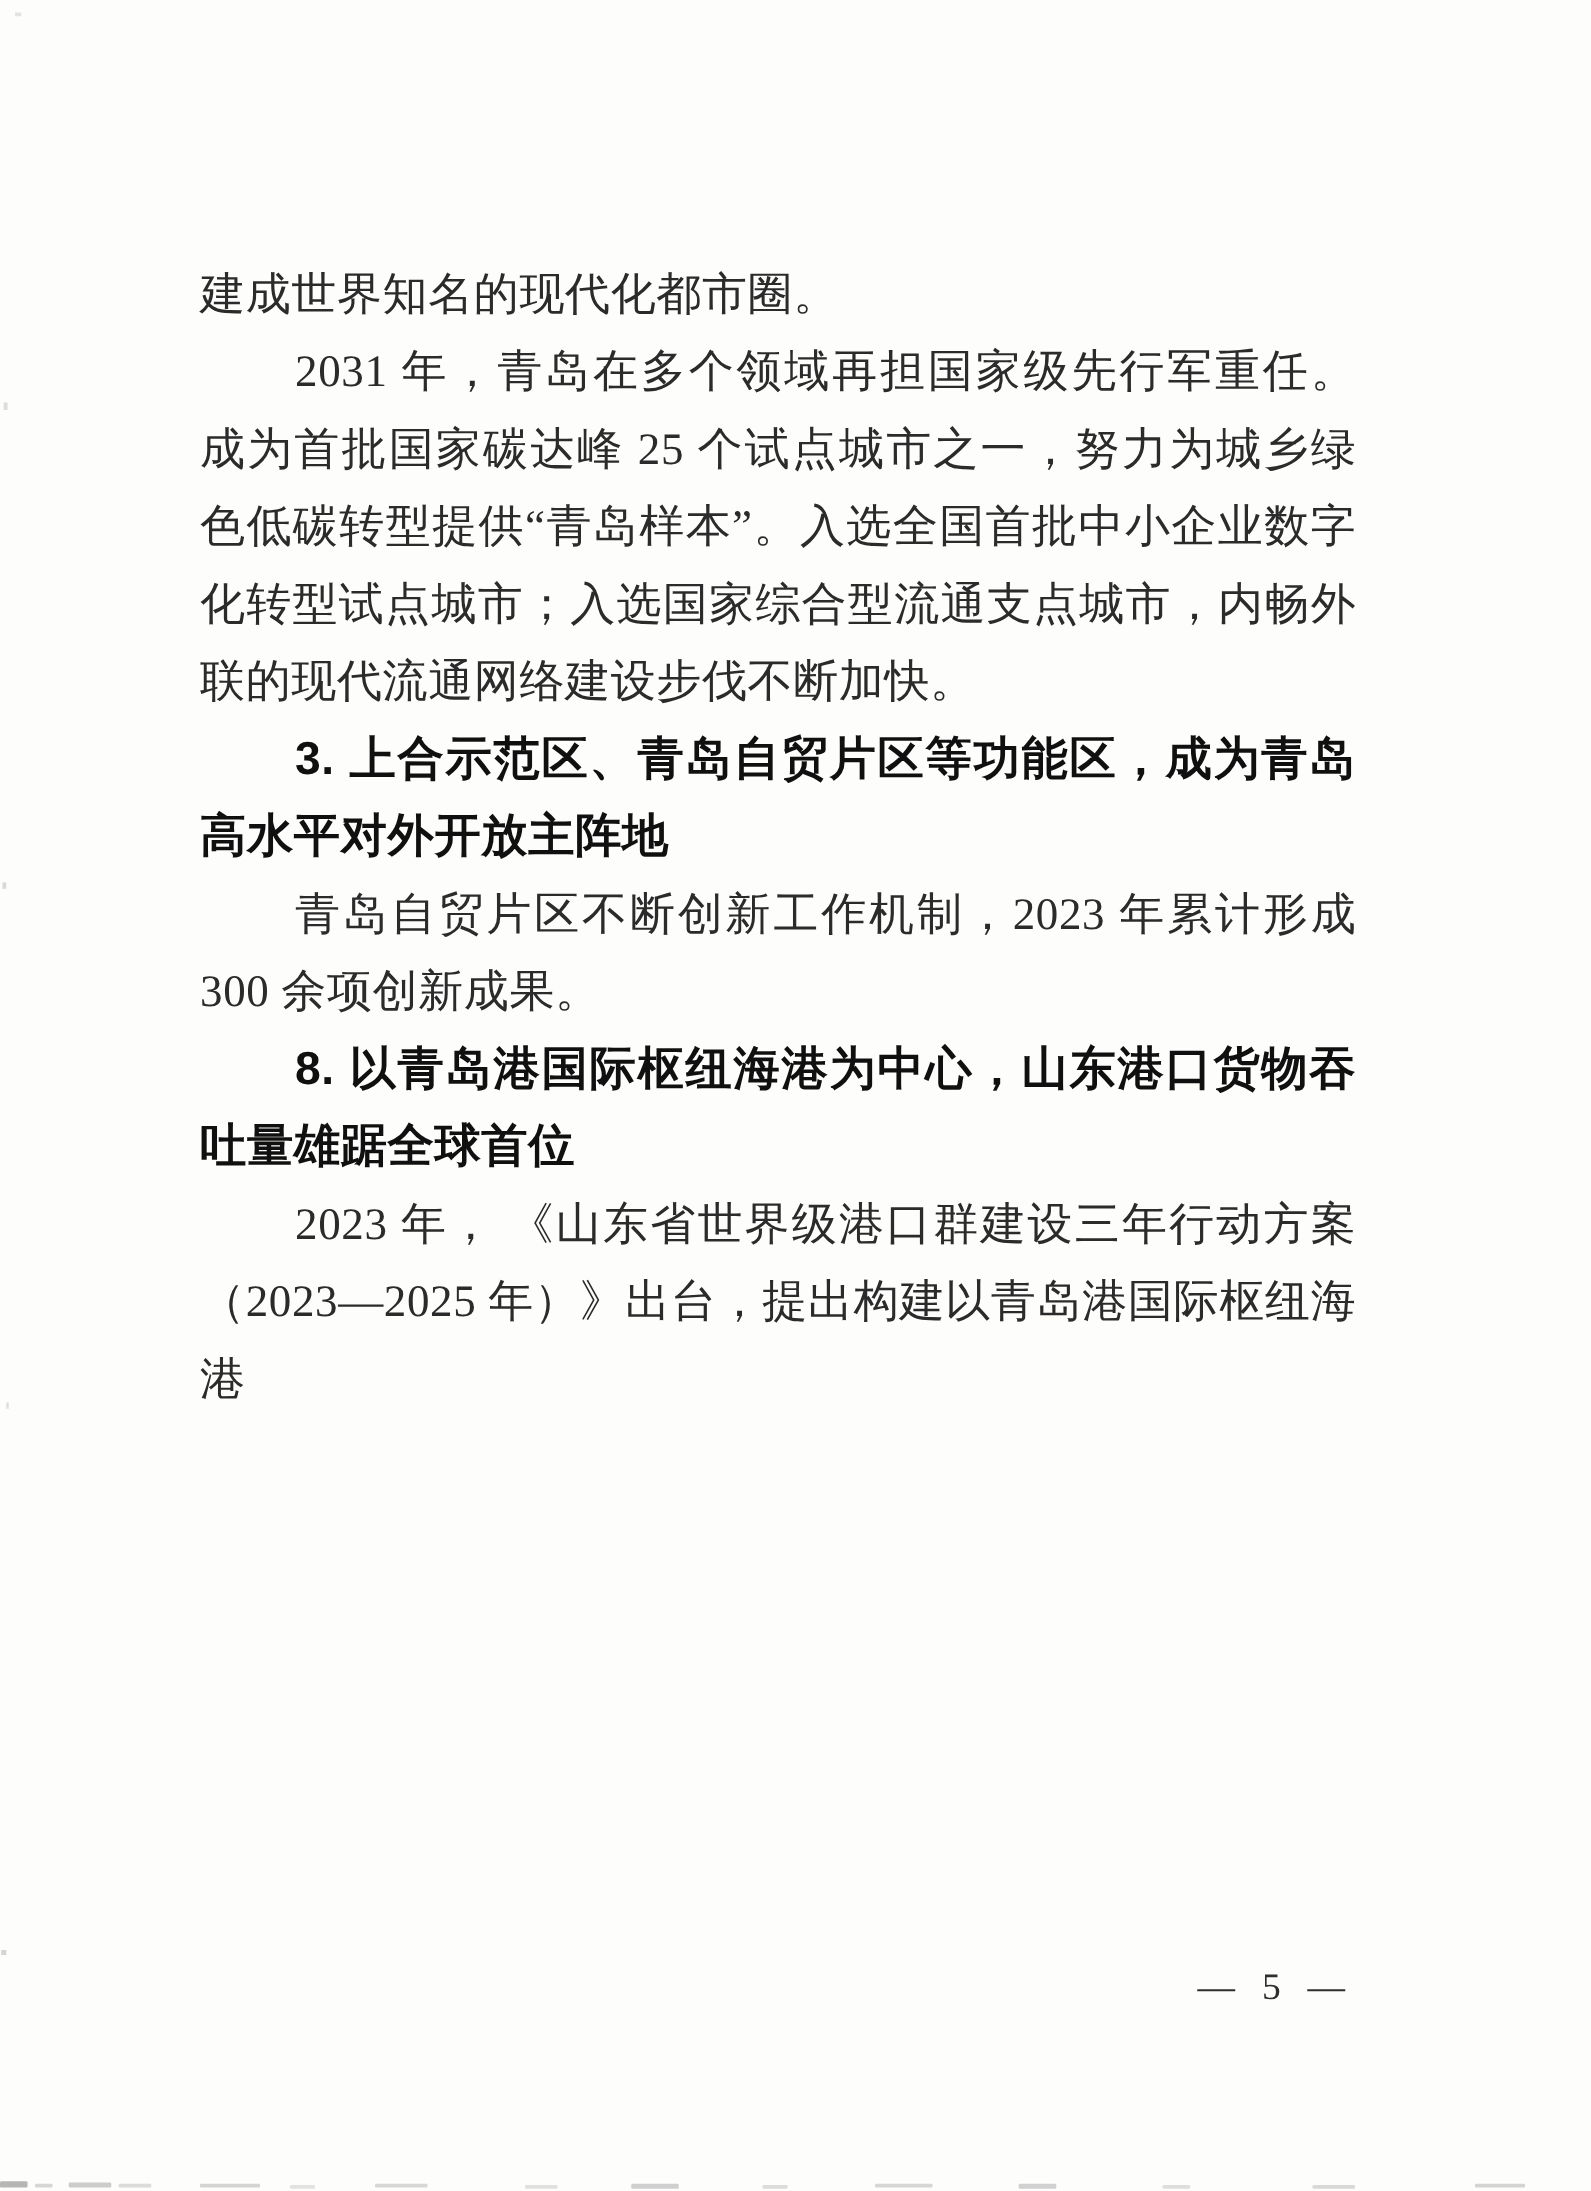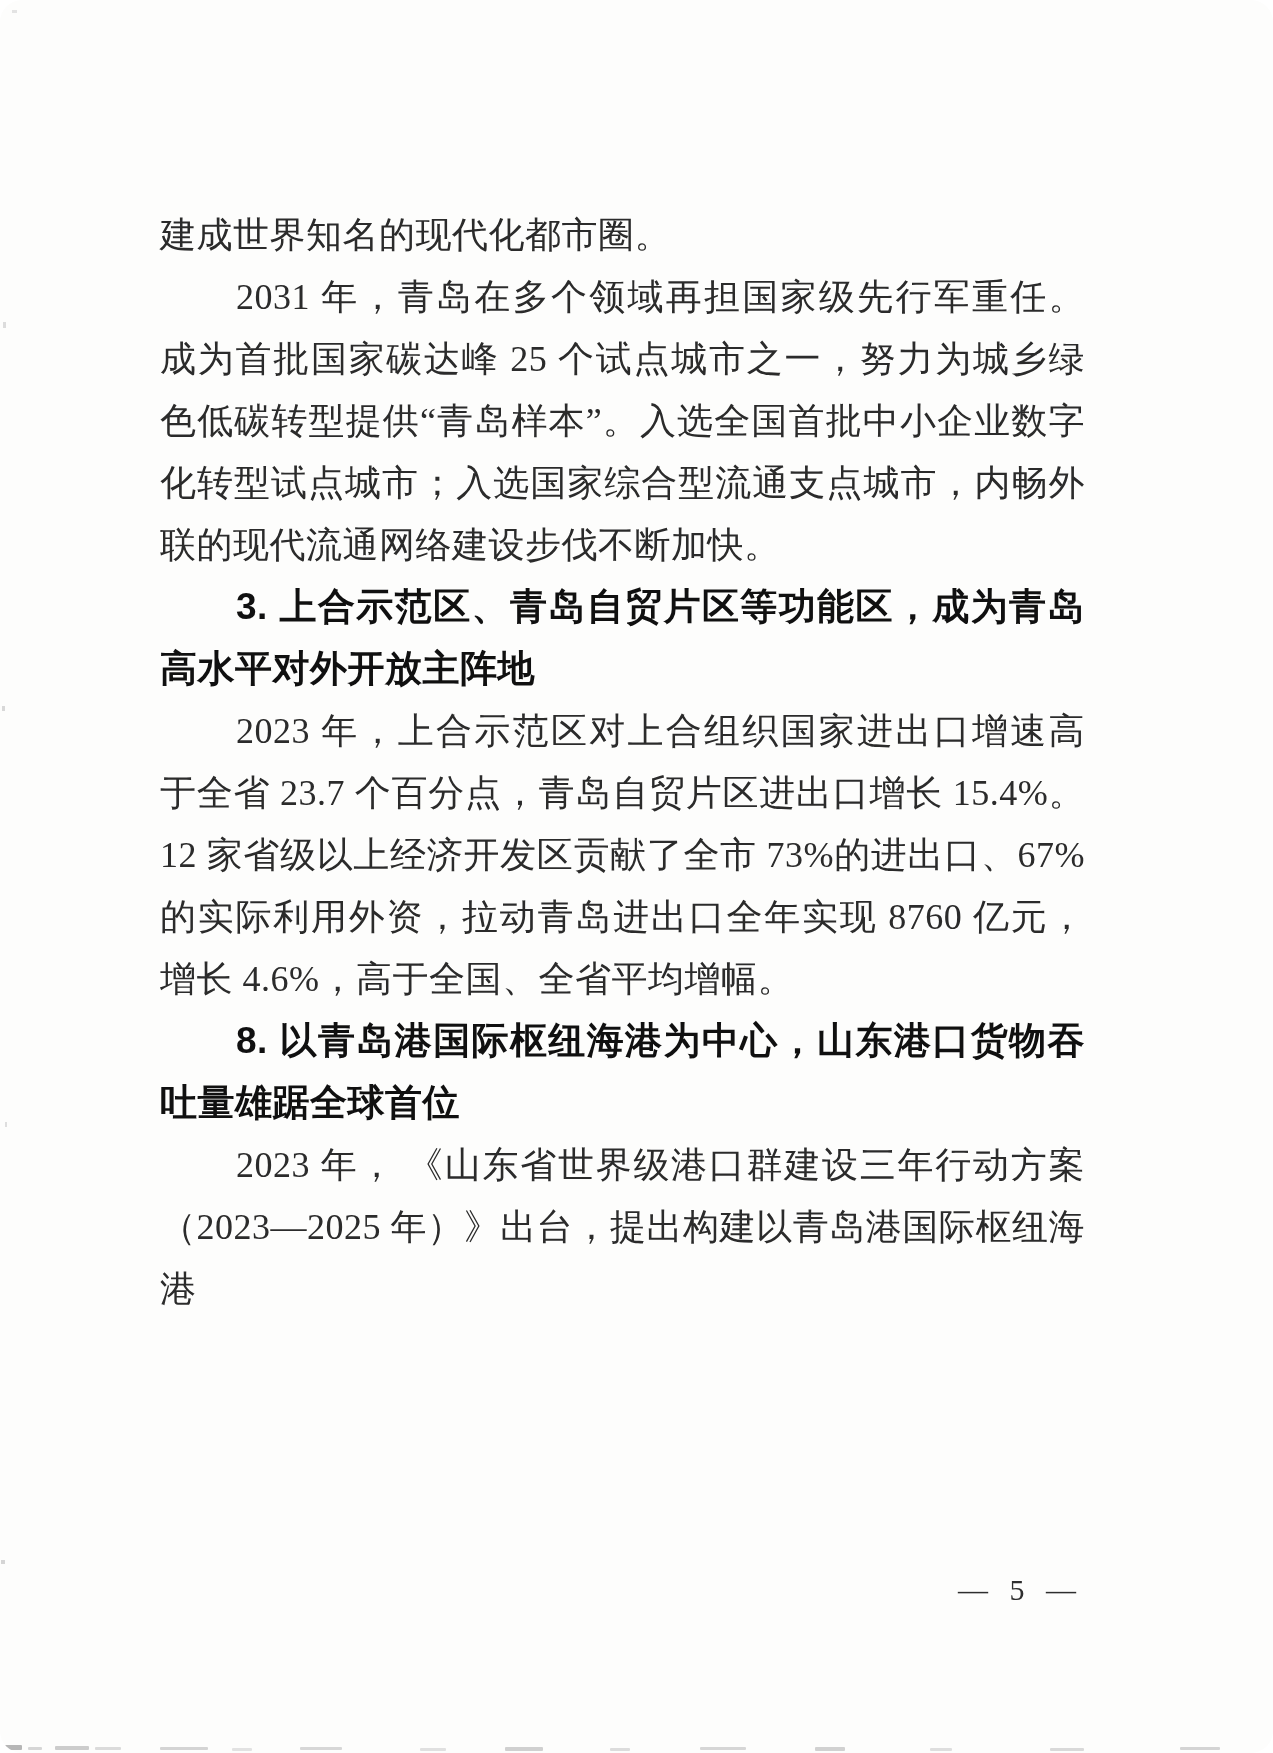--- a/index.html
+++ b/index.html
@@ -7,21 +7,20 @@
     padding: 0;
     background: #ffffff;
   }
   .page {
     position: relative;
     width: 1273px;
     height: 1753px;
     background: #fdfdfc;
     overflow: hidden;
     font-family: "Liberation Serif", "DejaVu Serif", serif;
-    border-radius: 22px;
   }
   .text-body {
     position: absolute;
     left: 160px;
     top: 204px;
     width: 925px;
     font-size: 36px;
     line-height: 62px;
     color: #2b2b2b;
     text-align: justify;
@@ -67,21 +66,21 @@
 </style>
 </head>
 <body>
 
 <div class="page">
 
   <div class="text-body">
       <p class="para no-indent">建成世界知名的现代化都市圈。</p>
       <p class="para">2031 年，青岛在多个领域再担国家级先行军重任。成为首批国家碳达峰 25 个试点城市之一，努力为城乡绿色低碳转型提供“青岛样本”。入选全国首批中小企业数字化转型试点城市；入选国家综合型流通支点城市，内畅外联的现代流通网络建设步伐不断加快。</p>
       <p class="heading">3. 上合示范区、青岛自贸片区等功能区，成为青岛高水平对外开放主阵地</p>
-      <p class="para">2023 年，上合示范区对上合组织国家进出口增速高于全省 23.7 个百分点，青岛自贸片区进出口增长 15.4%。12 家省级以上经济开发区贡献了全市 73%的进出口、67%的实际利用外资，拉动青岛进出口全年实现 8760 亿元，增长 4.6%，高于全国、全省平均增幅。</p>
+      <p class="para">青岛自贸片区不断创新工作机制，2023 年累计形成 300 余项创新成果。</p>
       <p class="heading">8. 以青岛港国际枢纽海港为中心，山东港口货物吞吐量雄踞全球首位</p>
       <p class="para">2023 年， 《山东省世界级港口群建设三年行动方案（2023—2025 年）》出台，提出构建以青岛港国际枢纽海港</p>
     </div>
 
   <div class="footer">
     <span>— 5 —</span>
   </div>
 
   <div class="noise" style="left:3px;  top:322px;  width:3px; height:6px; background:#dcdcdc;"></div>
   <div class="noise" style="left:2px;  top:706px;  width:3px; height:5px; background:#d8d8d8;"></div>

